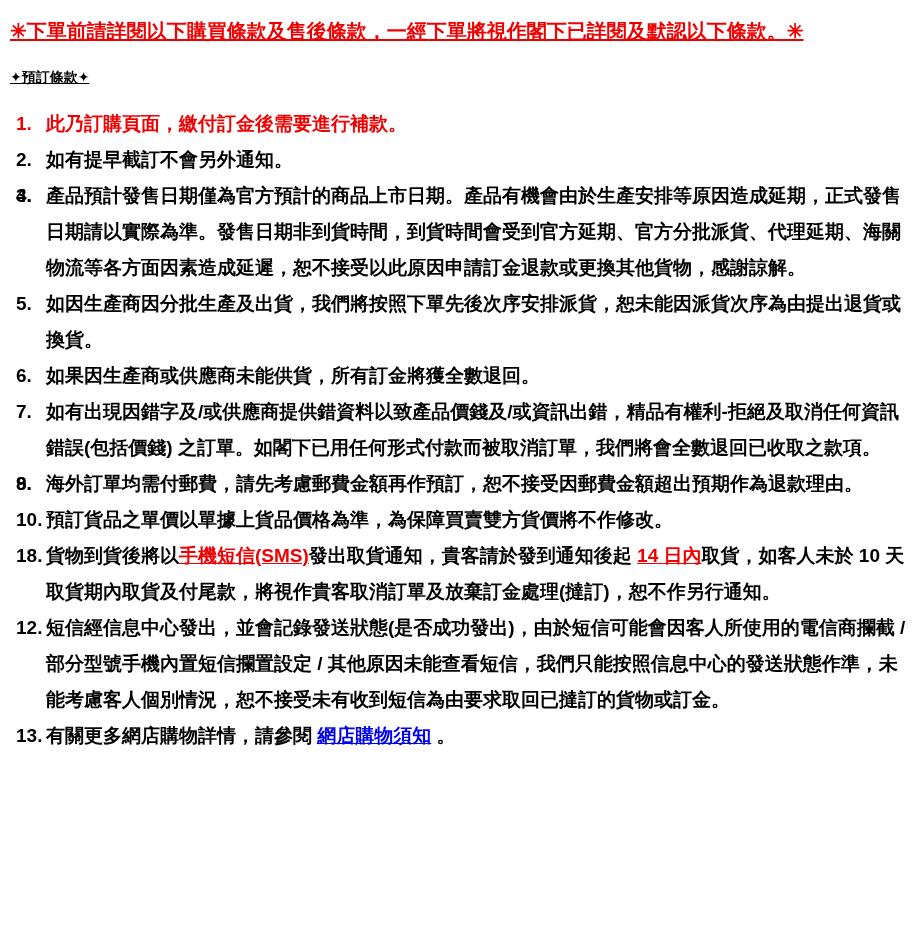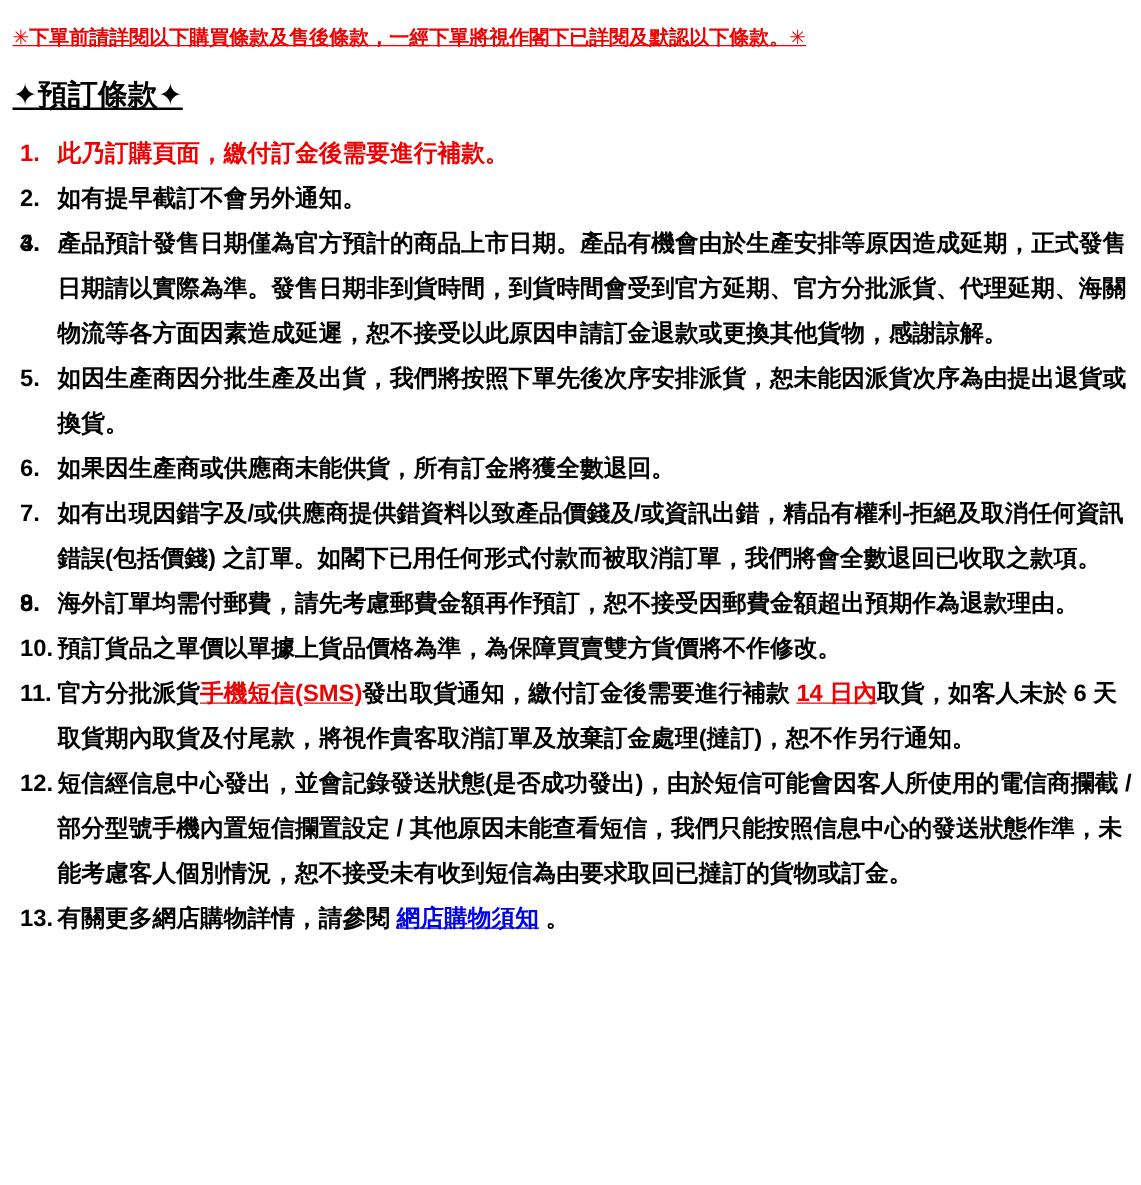--- a/index.html
+++ b/index.html
@@ -14,29 +14,30 @@
     font-family:"Liberation Sans","DejaVu Sans",sans-serif;
     font-weight:bold;
     color:var(--black);
     box-sizing:border-box;
   }
   .doc{
     padding:8px 6px 10px 8px;
     box-sizing:border-box;
   }
   .title{
-    font-size:16px;
+    font-size:20px;
     line-height:30px;
     margin:8px 0 0 2px;
     color:var(--red);
     text-decoration:underline;
     font-weight:bold;
+    font-family:Liberation Serif, serif;
   }
   .heading{
-    font-size:24px;
+    font-size:14px;
     line-height:28px;
     margin:17px 0 0 2px;
     color:var(--black);
     text-decoration:underline;
     font-weight:bold;
   }
   ol.terms{
     list-style:none;
     margin:15px 0 0 0;
     padding:0 0 0 38px;
@@ -109,22 +110,22 @@
       <span class="num">9.</span>
       <span>海外訂單均需付郵費，請先考慮郵費金額再作預訂，恕不接受因郵費金額超出預期作為退款理由。</span>
     </li>
 
     <li>
       <span class="num">10.</span>
       <span>預訂貨品之單價以單據上貨品價格為準，為保障買賣雙方貨價將不作修改。</span>
     </li>
 
     <li>
-      <span class="num">11.</span>
-      <span>官方分批派貨</span><span class="ru">手機短信(SMS)</span><span>發出取貨通知，繳付訂金後需要進行補款 </span><span class="ru">14 日內</span><span>取貨，如客人未於 6 天取貨期內取貨及付尾款，將視作貴客取消訂單及放棄訂金處理(撻訂)，恕不作另行通知。</span>
+      <span class="num">18.</span>
+      <span>貨物到貨後將以</span><span class="ru">手機短信(SMS)</span><span>發出取貨通知，貴客請於發到通知後起 </span><span class="ru">14 日內</span><span>取貨，如客人未於 10 天取貨期內取貨及付尾款，將視作貴客取消訂單及放棄訂金處理(撻訂)，恕不作另行通知。</span>
     </li>
 
     <li>
       <span class="num">12.</span>
       <span>短信經信息中心發出，並會記錄發送狀態(是否成功發出)，由於短信可能會因客人所使用的電信商攔截 / 部分型號手機內置短信攔置設定 / 其他原因未能查看短信，我們只能按照信息中心的發送狀態作準，未能考慮客人個別情況，恕不接受未有收到短信為由要求取回已撻訂的貨物或訂金。</span>
     </li>
 
     <li>
       <span class="num">13.</span>
       <span>有關更多網店購物詳情，請參閱 </span><a class="link">網店購物須知</a><span> 。</span>

